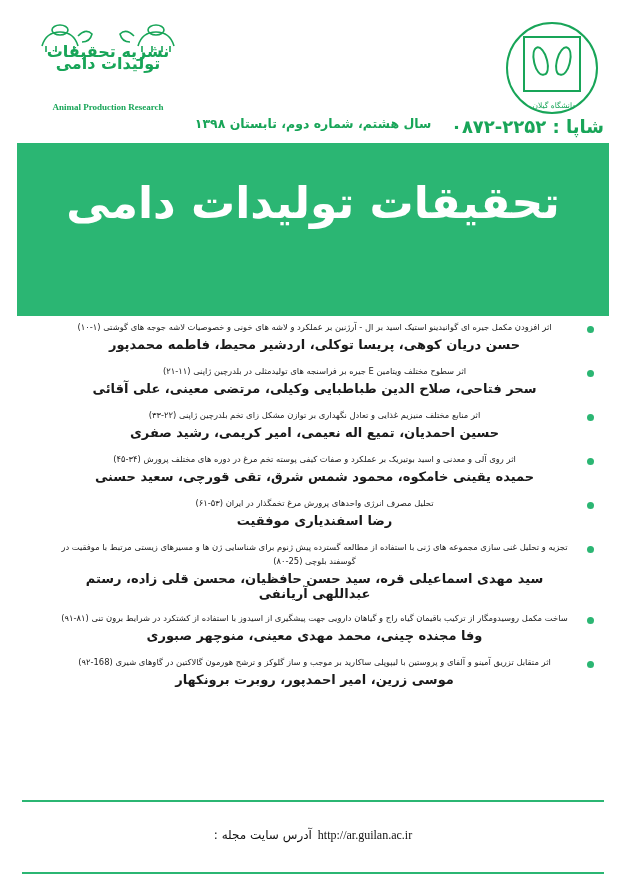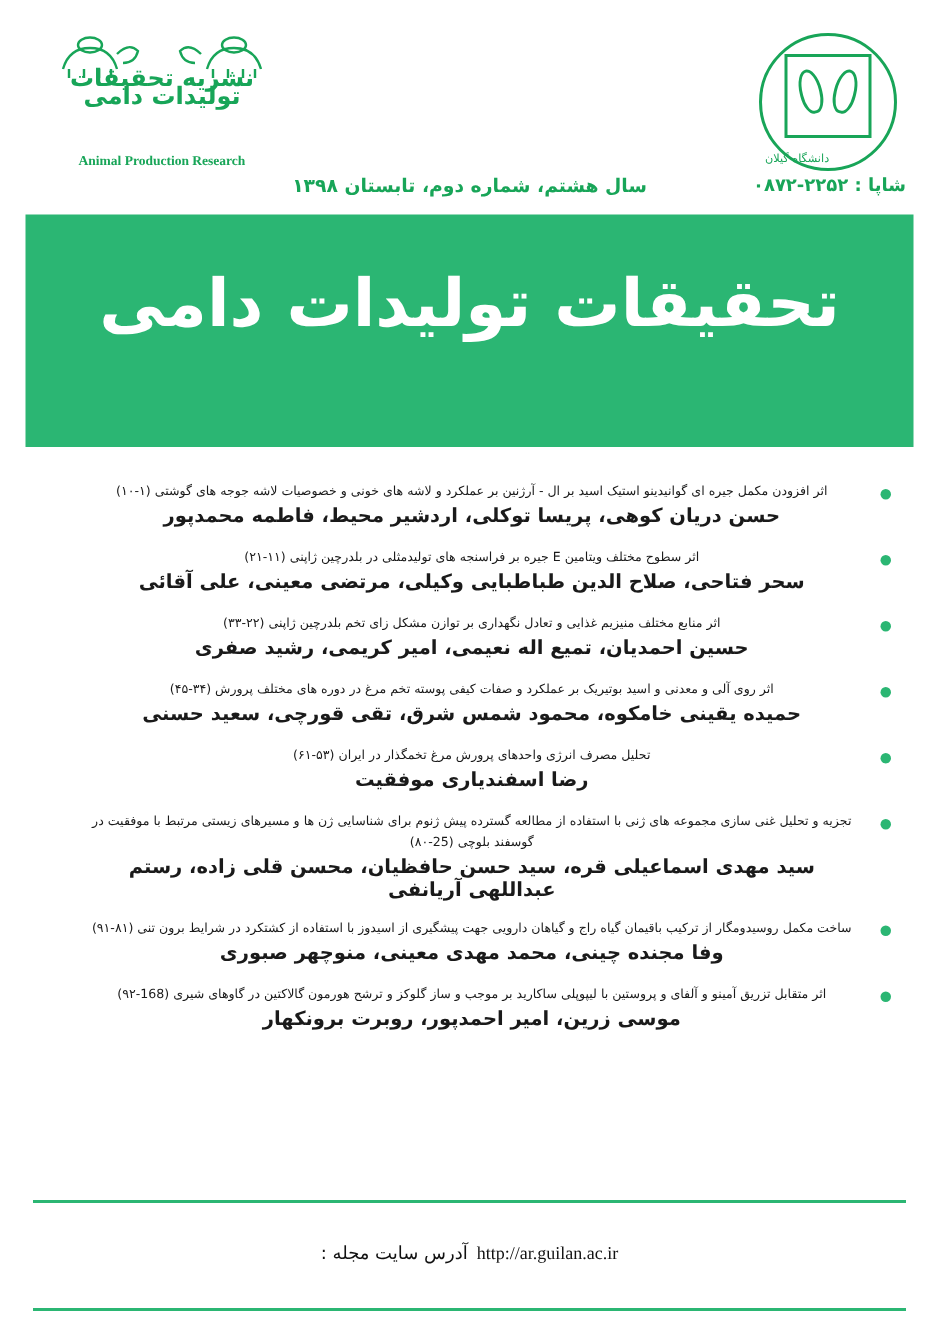--- a/index.html
+++ b/index.html
@@ -70,21 +70,21 @@
     border-radius: 50% 50% 45% 45%;
     box-sizing: border-box;
   }
   .uni-logo .motif:before { left: 1px; transform: rotate(-14deg); }
   .uni-logo .motif:after  { right: 1px; transform: rotate(14deg); }
   .uni-logo .uni-name {
     position: absolute;
     bottom: 4px;
     left: 4px;
     right: 0;
-    text-align: left;
+    text-align: center;
     font-size: 7.5px;
     color: #18a558;
     letter-spacing: 0.4px;
     margin-top: 27px;
   }
 
   .journal-logo {
     position: absolute;
     left: 6px;
     top: 4px;
@@ -122,41 +122,41 @@
     position: absolute;
     top: 116px;
     left: 18px;
     right: 18px;
     height: 22px;
   }
   .issue-line .issn {
     position: absolute;
     right: 4px;
     top: 0;
-    font-size: 12px;
+    font-size: 18px;
     color: #18a558;
     font-weight: bold;
   }
   .issue-line .issue {
     position: absolute;
     left: 0; right: 0;
     top: 0;
     text-align: center;
     font-size: 12.5px;
     color: #18a558;
     font-weight: bold;
   }
 
   
   .green-panel {
     position: absolute;
     top: 143px;
     left: 17px;
     right: 17px;
-    height: 155px;
+    height: 173px;
     background: #2bb673;
   }
   .green-panel .main-title {
     position: absolute;
     left: 0; right: 0;
     top: 30px;
     text-align: center;
     color: #ffffff;
     font-size: 44px;
     font-weight: bold;

